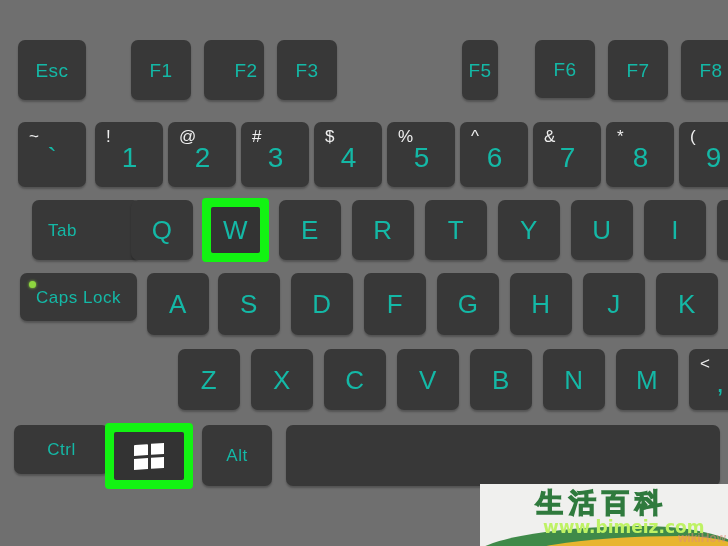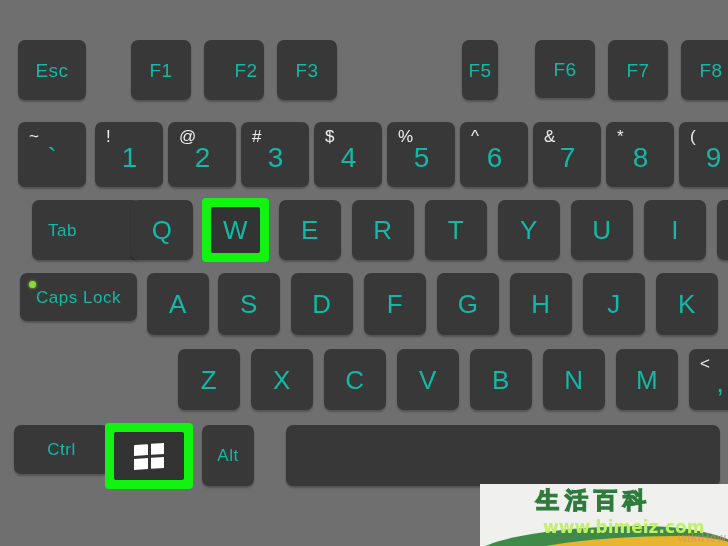--- a/index.html
+++ b/index.html
@@ -146,21 +146,21 @@
     width: 260px;
     height: 30px;
     background: #e8b530;
     border-radius: 70% 30% 0 0 / 100% 100% 0 0;
   }
   #watermark .wm-cn {
     position: absolute;
     left: 56px;
     top: 1px;
     font-family: "DejaVu Sans", sans-serif;
-    font-size: 23px;
+    font-size: 27px;
     letter-spacing: 6px;
     color: transparent;
     -webkit-text-stroke: 1.4px #2f7a3d;
     font-weight: 700;
     white-space: nowrap;
   }
   #watermark .wm-url {
     position: absolute;
     left: 63px;
     top: 33px;
@@ -344,21 +344,21 @@
   <div class="key highlight" style="left:105px; top:423px; width:88px; height:66px;">
     <span class="inner">
       <span class="win-logo">
         <i class="tl"></i>
           <i class="tr"></i>
           <i class="bl"></i>
           <i class="br"></i>
       </span>
     </span>
   </div>
-  <div class="key word" style="left:202px; top:425px; width:52px; height:61px;text-align:right;">
+  <div class="key word" style="left:202px; top:425px; width:70px; height:61px;text-align:right;">
     <span class="main-label">Alt</span>
   </div>
   <div class="key" style="left:286px; top:425px; width:434px; height:61px;"></div>
 
   <div id="watermark">
     <div class="wm-panel"></div>
     <div class="wm-wave-green"></div>
     <div class="wm-wave-yellow"></div>
     <div class="wm-cn">生活百科</div>
     <div class="wm-url">www.bimeiz.com</div>

